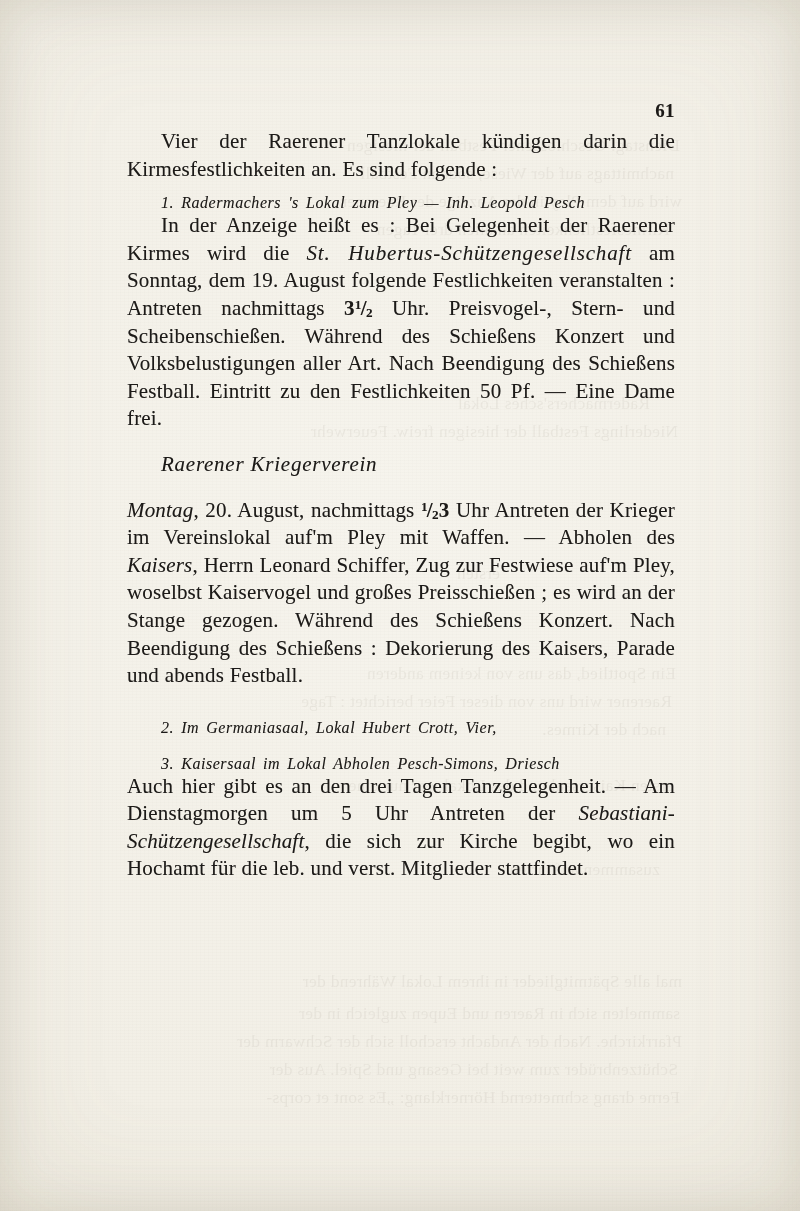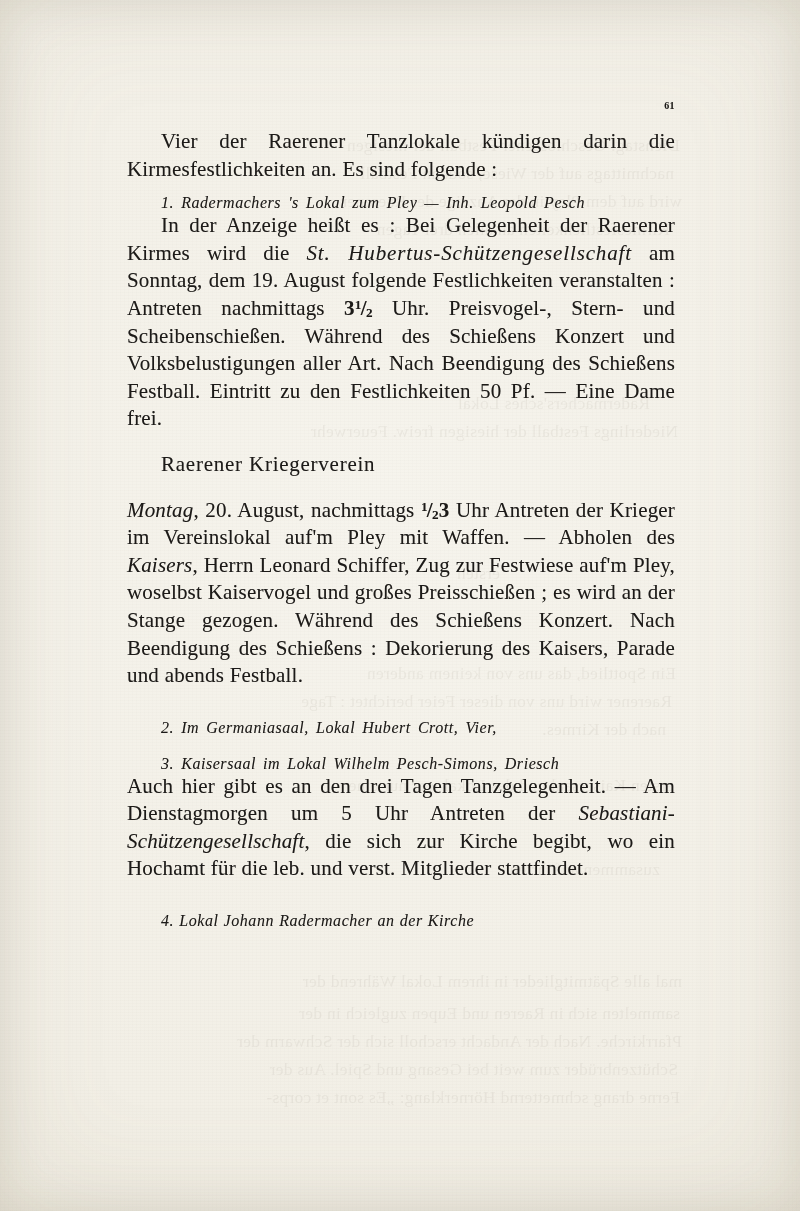--- a/index.html
+++ b/index.html
@@ -65,21 +65,21 @@
     top: 0;
     width: 548px;
     z-index: 4;
   }
 
   .folio {
     position: absolute;
     top: 100px;
     right: 0;
     font-weight: bold;
-    font-size: 10px;
+    font-size: 19px;
     letter-spacing: 0.4px;
   }
 
   p, .hd {
     margin: 0;
     font-size: 21px;
     line-height: 27.6px;
     text-align: justify;
     text-align-last: left;
     letter-spacing: 0.18px;
@@ -89,20 +89,21 @@
   p.ind { text-indent: 34px; }
 
   .gap-s { height: 11px; }
   .gap-m { height: 18px; }
 
   i, .it { font-style: italic; margin-top: 32px; }
   .sp { letter-spacing: 0.85px; }
 
   
   .hd {
+    font-style: italic;
     text-indent: 34px;
     letter-spacing: 0.75px;
     text-align: left;
   }
 
   
   .num {
     font-style: italic;
     text-indent: 34px;
     letter-spacing: 0.55px;
@@ -178,30 +179,29 @@
   <div class="gap-s"></div>
 
 
   <div class="gap-m"></div>
 
   <div class="num"><span>2.</span> <span>Im Germaniasaal, Lokal Hubert Crott, Vier,</span></div>
 
 
   <div class="gap-m"></div>
 
-  <div class="num"><span>3.</span> <span>Kaisersaal im Lokal Wilhelm Pesch-Simons, Driesch</span></div>
+  <div class="num"><span>3.</span> <span>Kaisersaal im Lokal Abholen Pesch-Simons, Driesch</span></div>
 
   <p><span>Auch hier gibt es an den drei Tagen Tanzgelegenheit. — Am Dienstagmorgen um 5 Uhr Antreten der </span><i>Sebastiani-Schützengesellschaft</i><span>, die sich zur Kirche begibt, wo ein Hochamt für die leb. und verst. Mitglieder stattfindet.</span></p>
 
   <div class="gap-s"></div>
 
 
   <div class="gap-m"></div>
 
-  <div class="num tight"><span>4.</span> <span>Lokal Johann Radermacher an der Kirche</span></div>
 
   <div class="gap-s"></div>
 
 
 </div>
 
 <div id="grain"></div>
 <div id="vignette"></div>
 
 </body></html>

